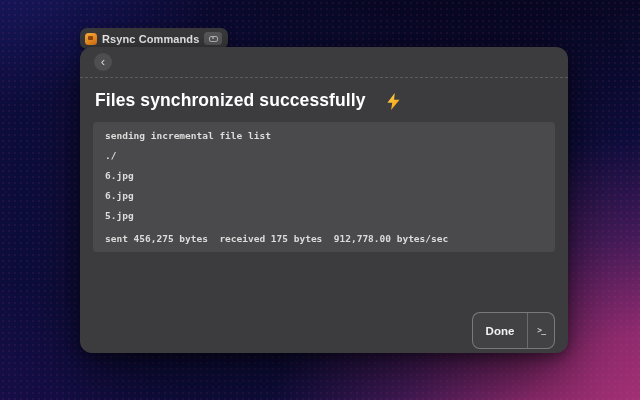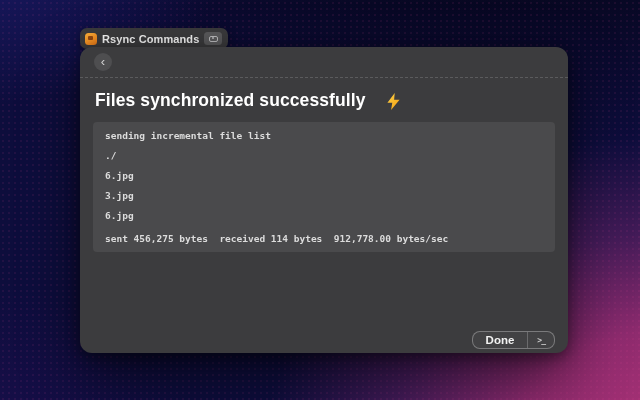--- a/index.html
+++ b/index.html
@@ -111,21 +111,21 @@
 
   .win-footer {
     position: absolute; right: 13px; bottom: 4px;
   }
   .done-btn {
     display: flex; align-items: stretch;
     border: 1px solid rgba(255,255,255,0.30);
     border-radius: 8px;
     background: rgba(255,255,255,0.03);
     overflow: hidden;
-    height: 18px;
+    height: 37px;
   }
   .done-btn .seg-label {
     display: flex; align-items: center;
     padding: 0 13px;
     color: #f2f2f2; font-size: 11.5px; font-weight: 600;
   }
   .done-btn .seg-icon {
     display: flex; align-items: center; justify-content: center;
     padding: 0 9px;
     border-left: 1px solid rgba(255,255,255,0.22);
@@ -167,24 +167,24 @@
             </linearGradient>
           </defs>
           <polygon points="14,0 2,16 10,16 8,28 22,11 13,11" fill="url(#boltGrad)"></polygon>
         </svg>
       </div>
 
       <div class="terminal">
         <div class="term-line">sending incremental file list</div>
         <div class="term-line">./</div>
         <div class="term-line">6.jpg</div>
-        <div class="term-line">3.jpg</div>
         <div class="term-line">6.jpg</div>
+        <div class="term-line">5.jpg</div>
         <div class="term-line"></div>
-        <div class="term-line">sent 456,275 bytes  received 114 bytes  912,778.00 bytes/sec</div>
+        <div class="term-line">sent 456,275 bytes  received 175 bytes  912,778.00 bytes/sec</div>
       </div>
     </div>
 
     <div class="win-footer">
       <div class="done-btn">
         <span class="seg-label">Done</span>
         <span class="seg-icon">&gt;_</span>
       </div>
     </div>
 

